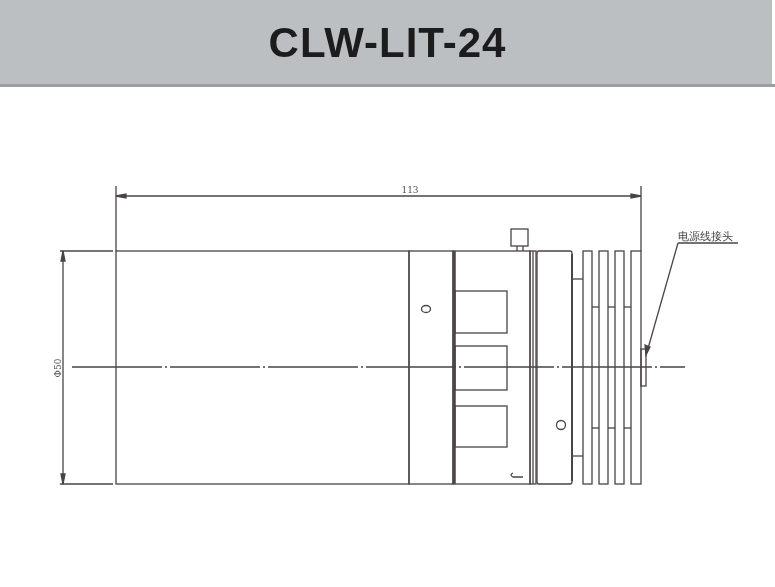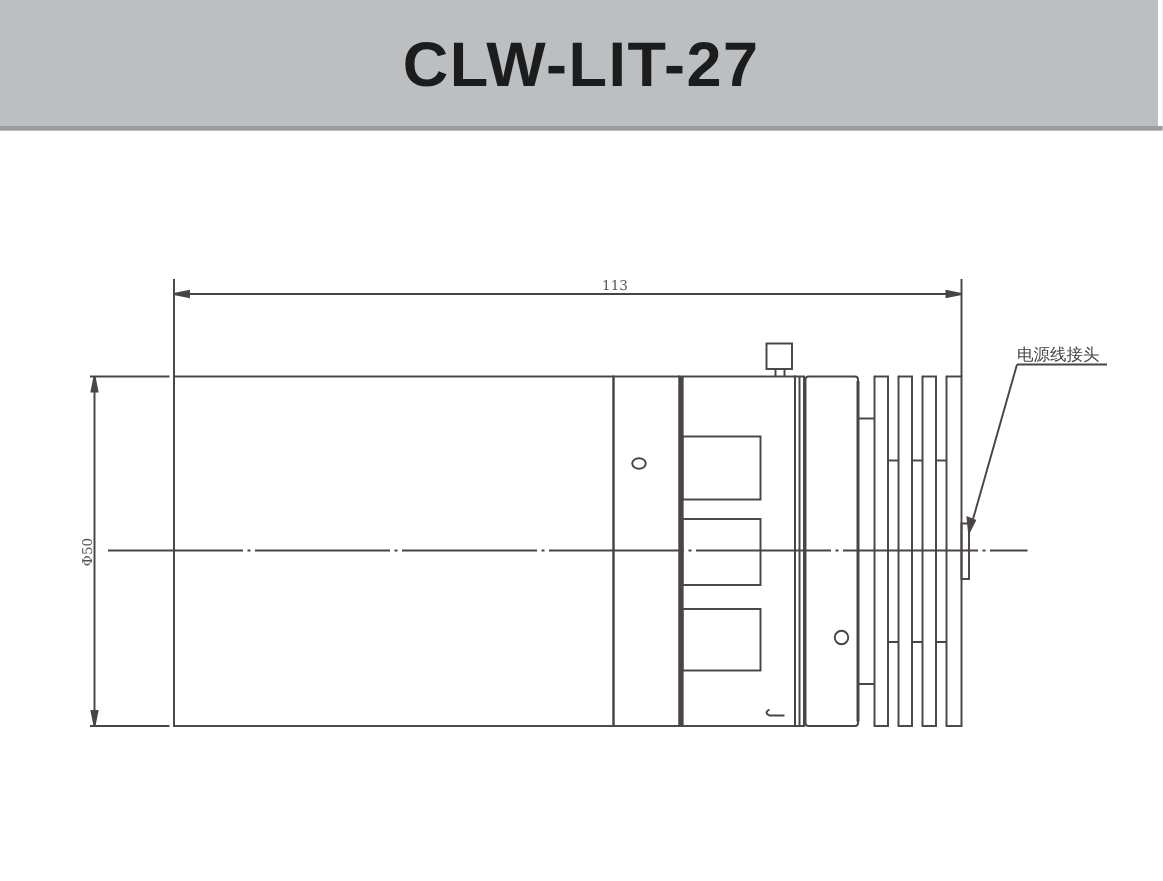--- a/index.html
+++ b/index.html
@@ -8,21 +8,21 @@
   .title { position: absolute; left: 0; top: 0; width: 775px; height: 84px; line-height: 86px; text-align: center; font-family: "Liberation Sans", sans-serif; font-weight: bold; font-size: 42px; color: #1c1c1c; letter-spacing: 1px; }
   .right-edge { position: absolute; right: 0; top: 0; width: 3px; height: 84px; background: #ffffff; }
   svg { position: absolute; left: 0; top: 0; }
   .dimtext { font-family: "DejaVu Serif", serif; font-size: 9px; fill: #555; }
   .label { font-family: "DejaVu Sans", sans-serif; font-size: 11px; fill: #444; }
 </style>
 </head>
 <body>
 
 <div class="header">
-  <div class="title">CLW-LIT-27</div>
+  <div class="title">CLW-LIT-24</div>
   <div class="right-edge"></div>
 </div>
 
 <svg width="775" height="587" viewBox="0 0 775 587">
   <g stroke="#4a4446" stroke-width="1.3" fill="none">
 
     <g>
       <line x1="116" y1="186" x2="116" y2="251"></line>
       <line x1="641" y1="186" x2="641" y2="251"></line>
       <line x1="116" y1="196" x2="641" y2="196"></line>

